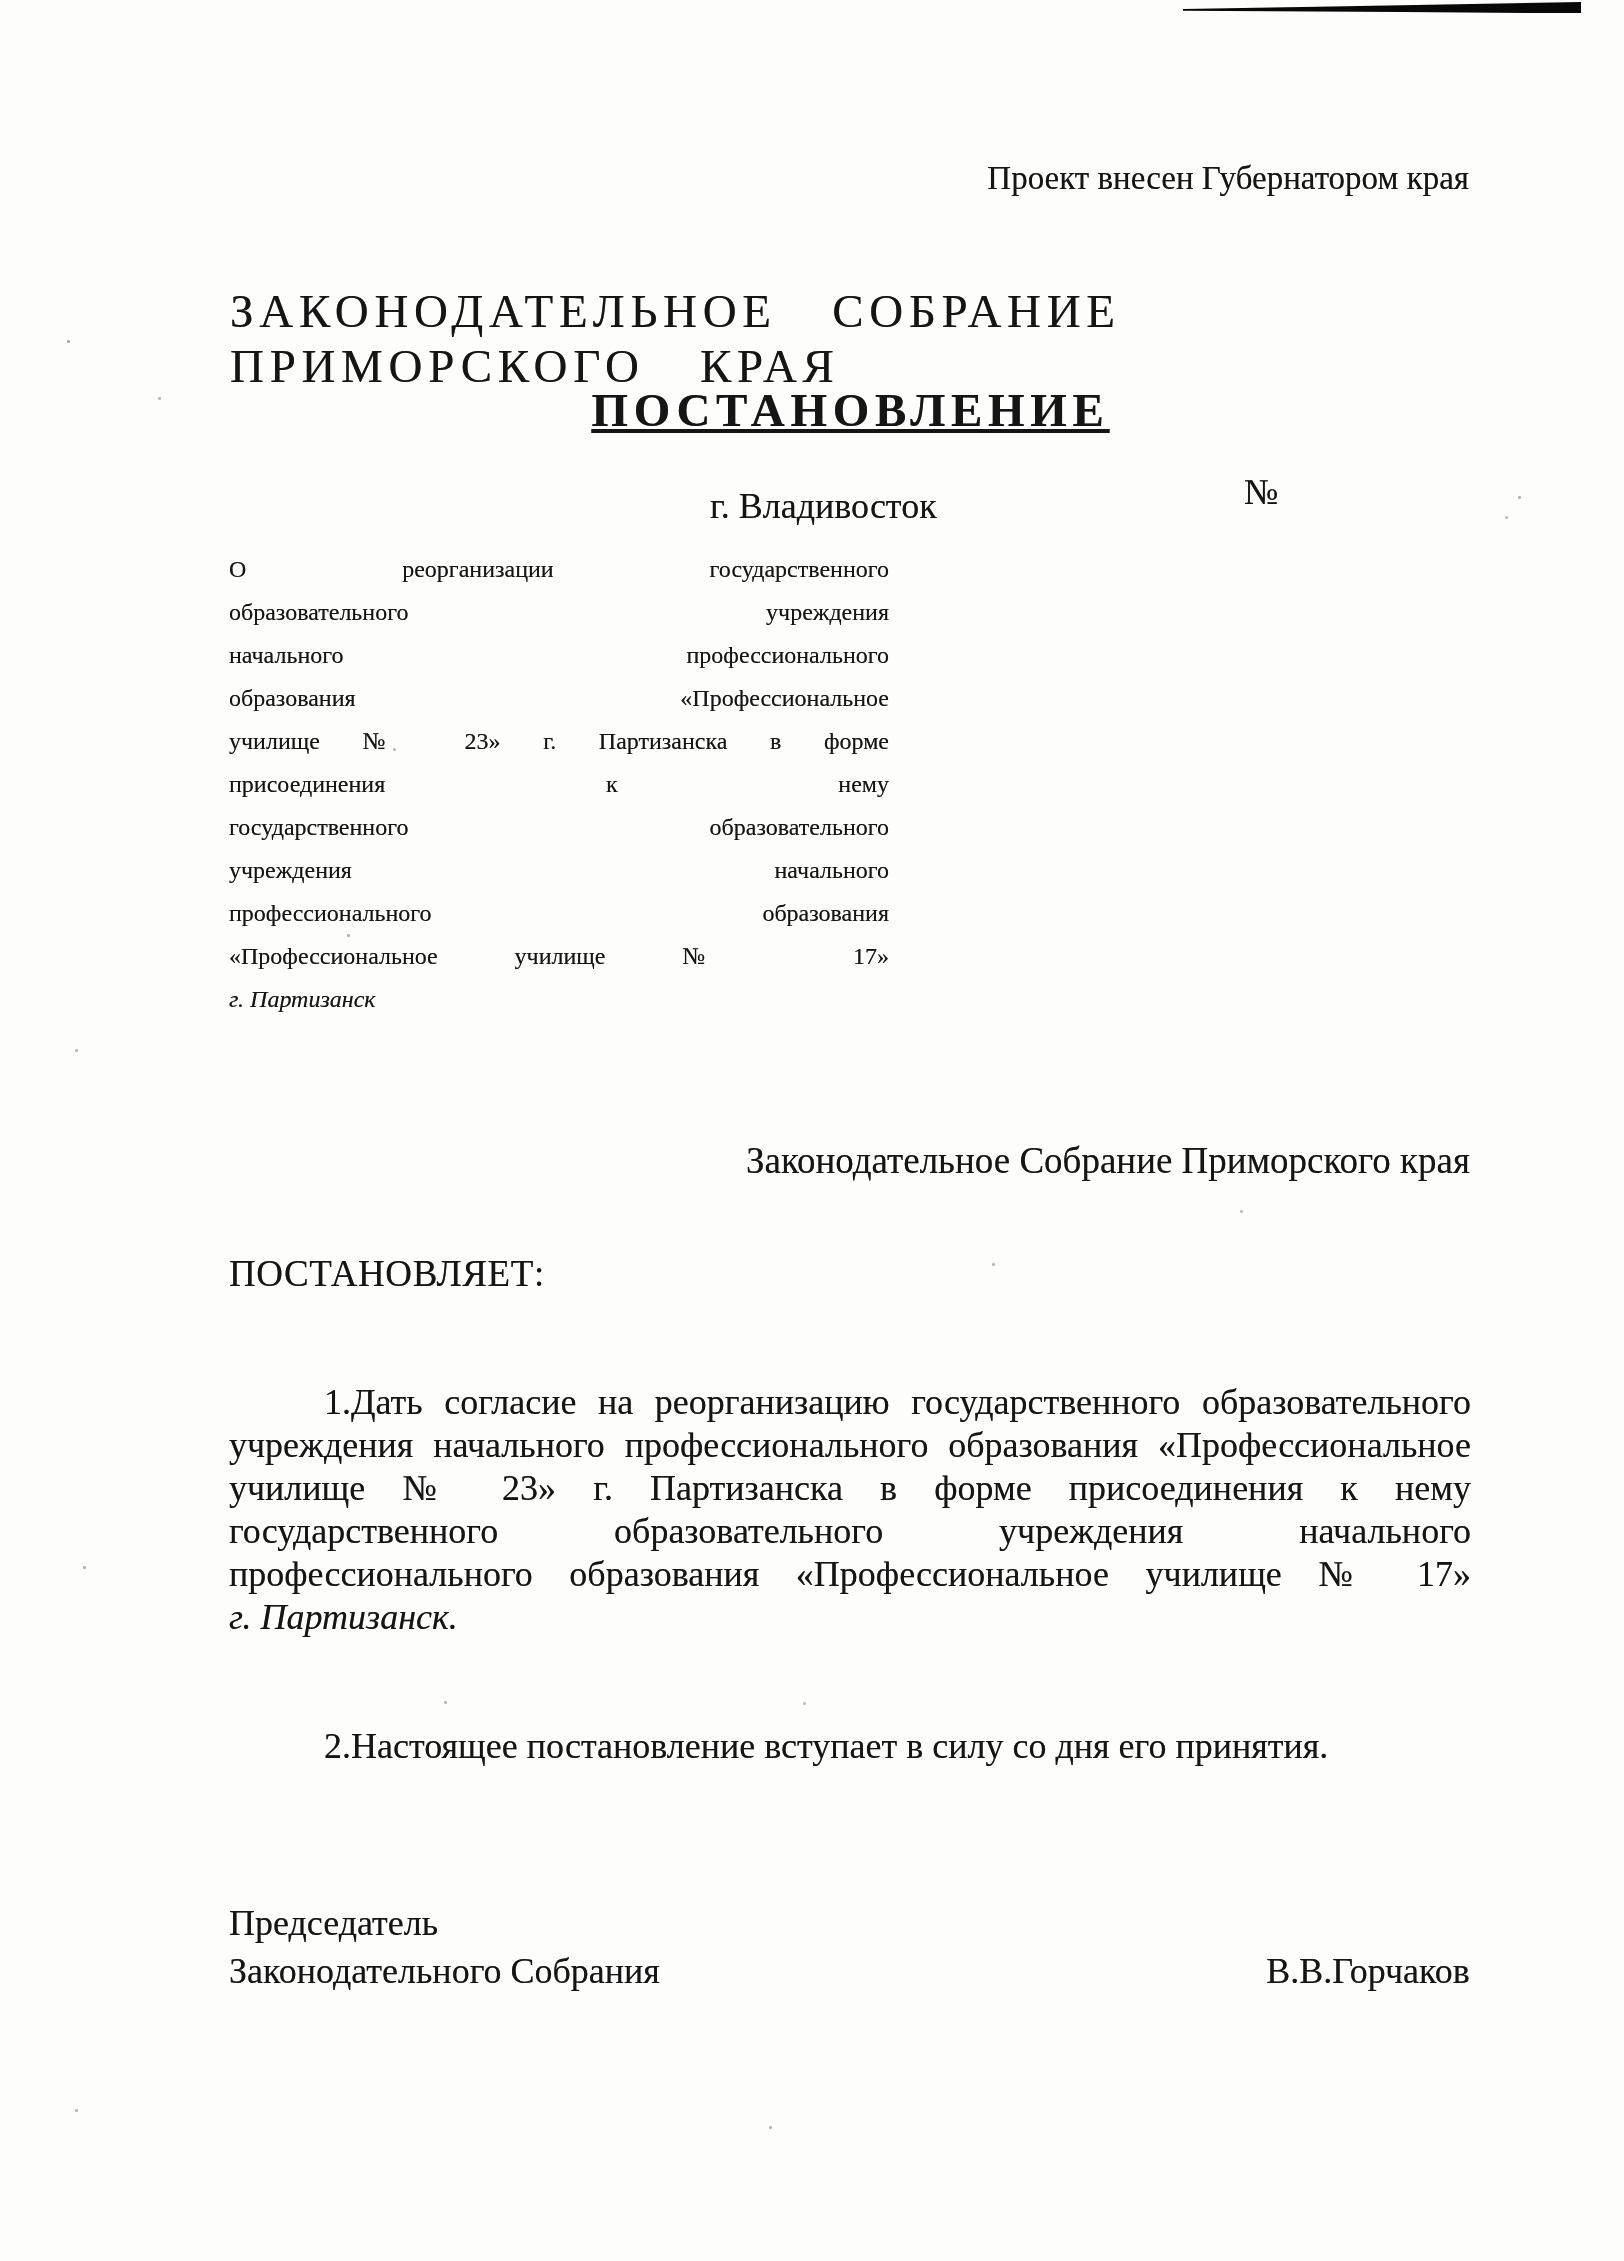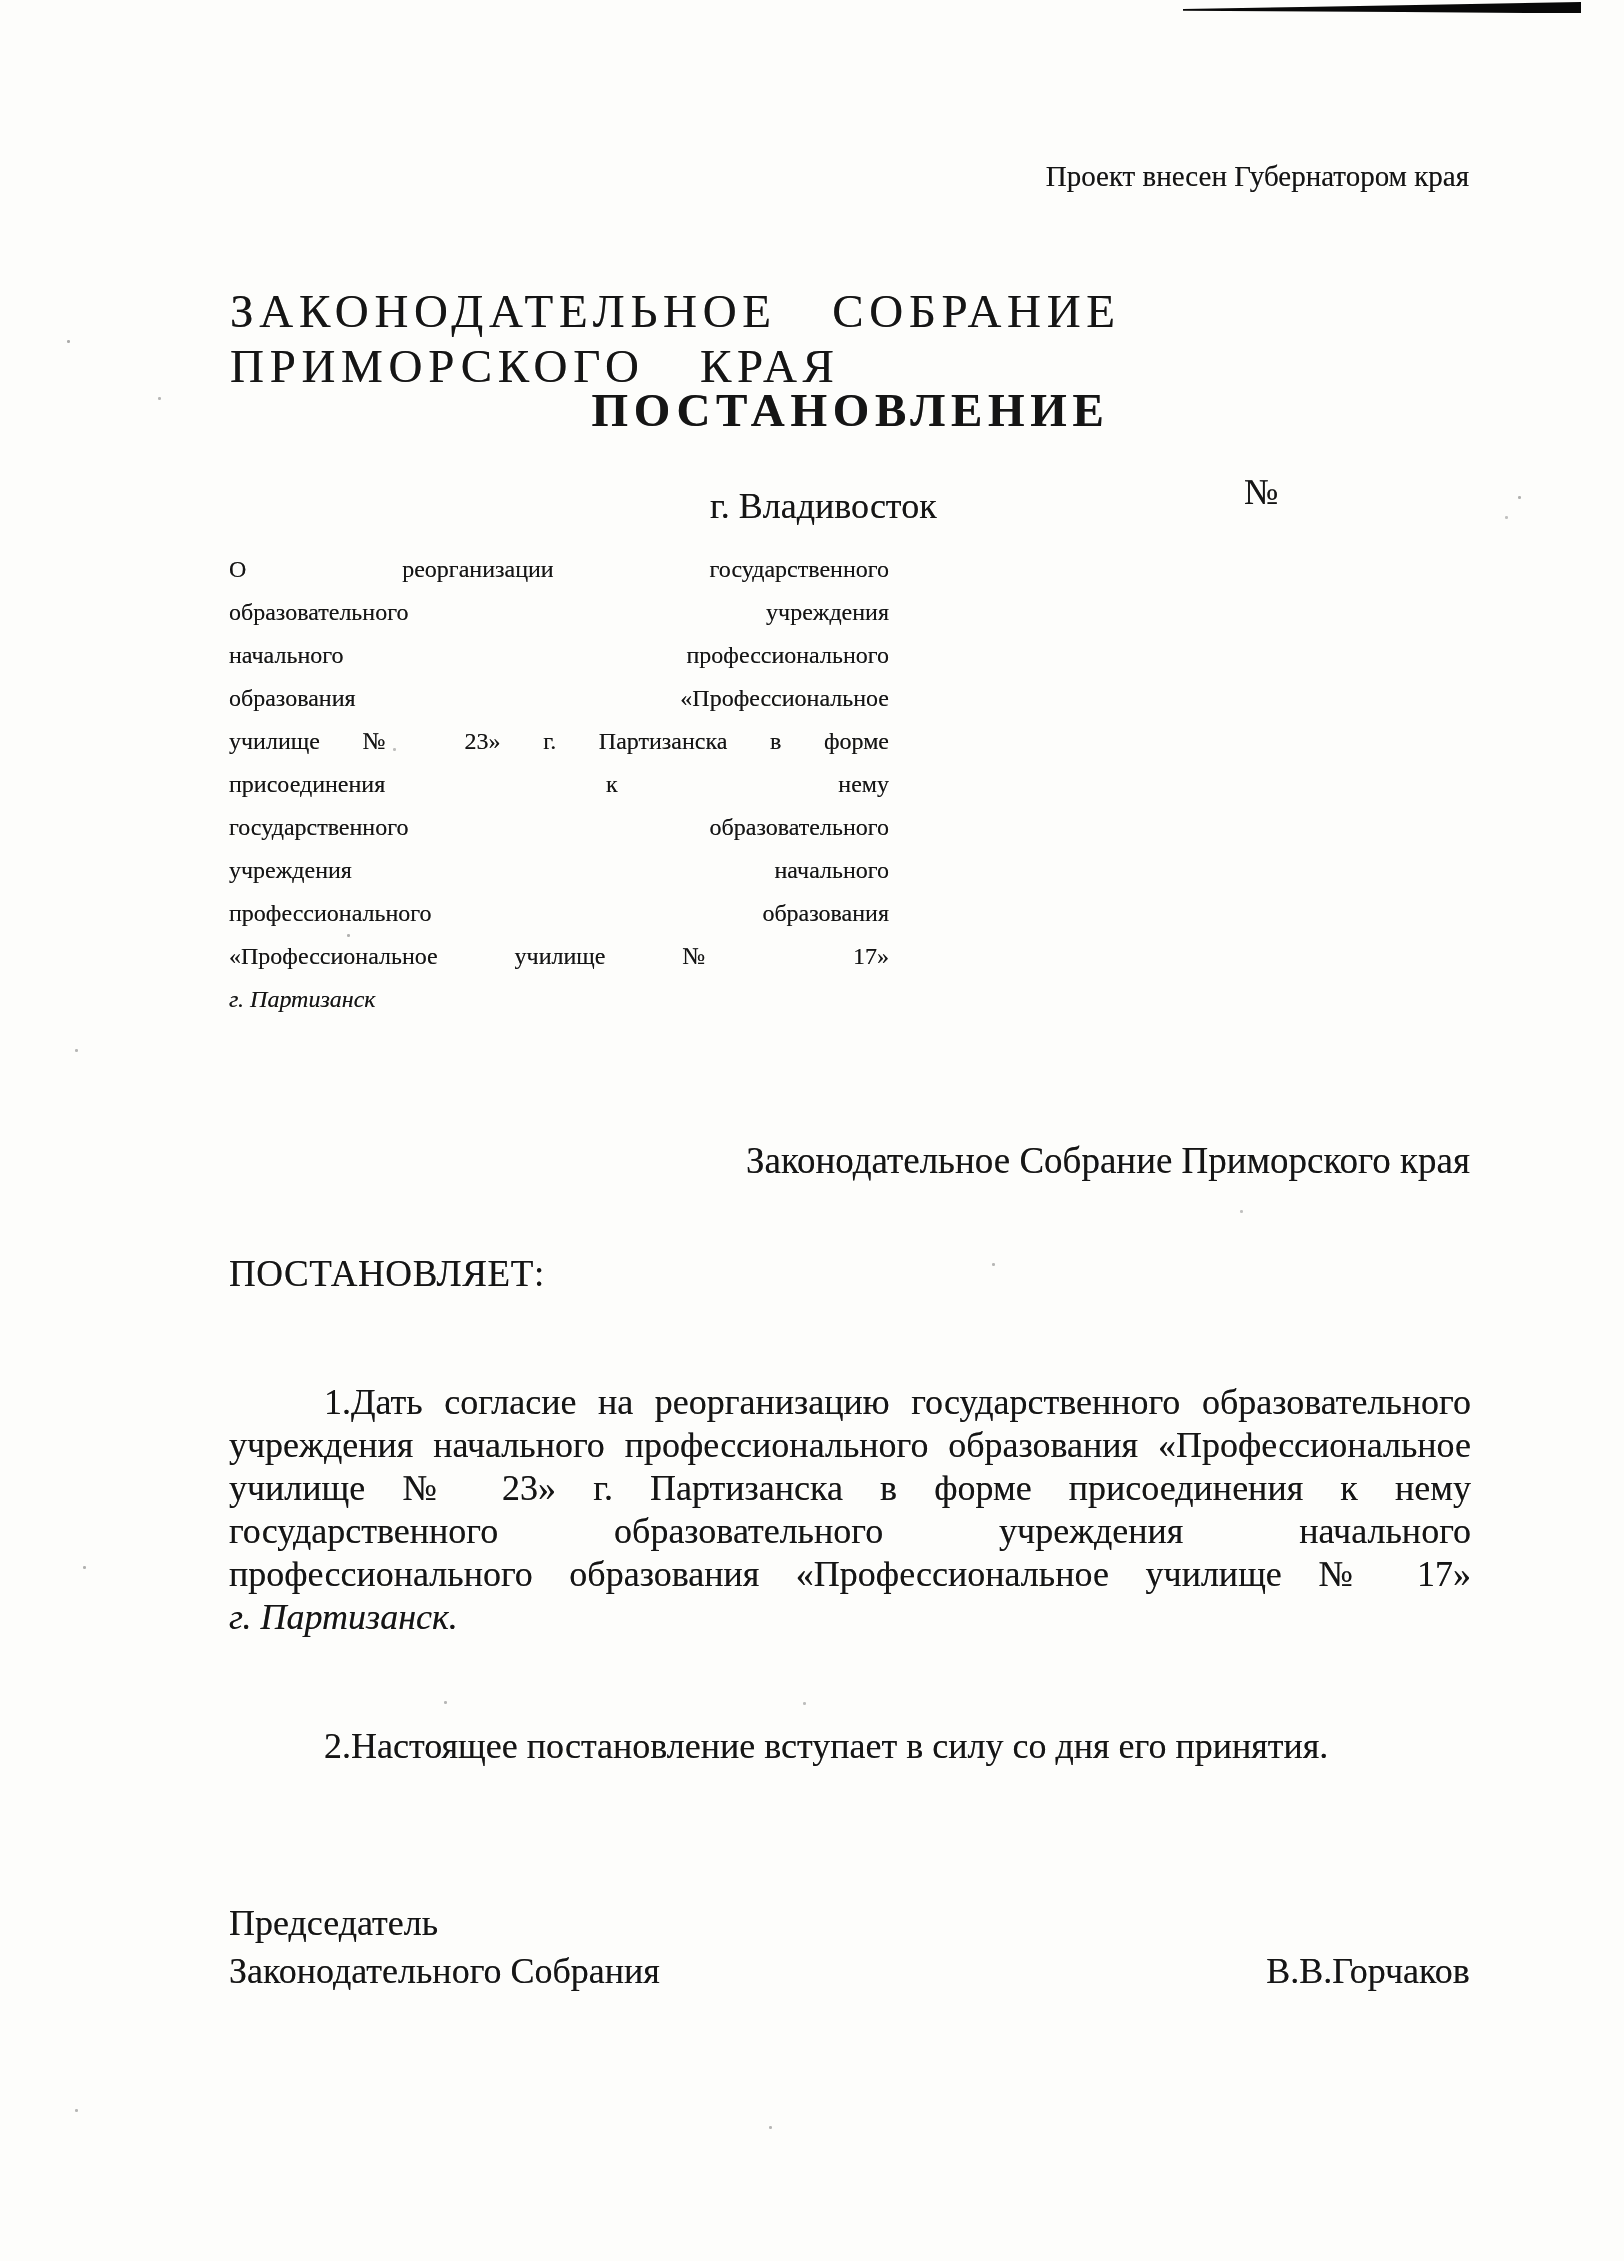--- a/index.html
+++ b/index.html
@@ -40,32 +40,32 @@
       444px 1701px 0.6px rgba(0,0,0,0.28),
       803px 1702px 0.6px rgba(0,0,0,0.25),
       1518px 496px 0.6px rgba(0,0,0,0.30),
       1505px 516px 0.6px rgba(0,0,0,0.24),
       75px 2109px 0.6px rgba(0,0,0,0.28),
       769px 2126px 0.6px rgba(0,0,0,0.28);
   }
 
   .annotation {
     position: absolute; left: 230px; top: 160px; width: 1239px;
-    font-size: 29px; text-align: right; white-space: nowrap;
+    font-size: 33px; text-align: right; white-space: nowrap;
   }
   .issuer {
     position: absolute; left: 230px; top: 250px; width: 1241px;
     text-align: left; font-weight: normal;
     font-size: 47px; line-height: 55px;
     letter-spacing: 5.7px; word-spacing: 38px; margin-top: 34px;
   }
   .doc-type {
     position: absolute; left: 230px; top: 383px; width: 1241px;
     text-align: center; font-weight: bold;
-    font-size: 47px; letter-spacing: 5.7px;
+    font-size: 47px; letter-spacing: 5.7px; text-decoration: underline;
   }
   .dateline {
     position: absolute; left: 230px; top: 471px; width: 1241px; height: 46px;
     font-size: 36px;
   }
   .dateline .city { position: absolute; left: 480px; white-space: nowrap; margin-top: 14px; }
   .dateline .num  { position: absolute; left: 1014px; }
 
   .subject {
     position: absolute; left: 229px; top: 548px; width: 660px;

